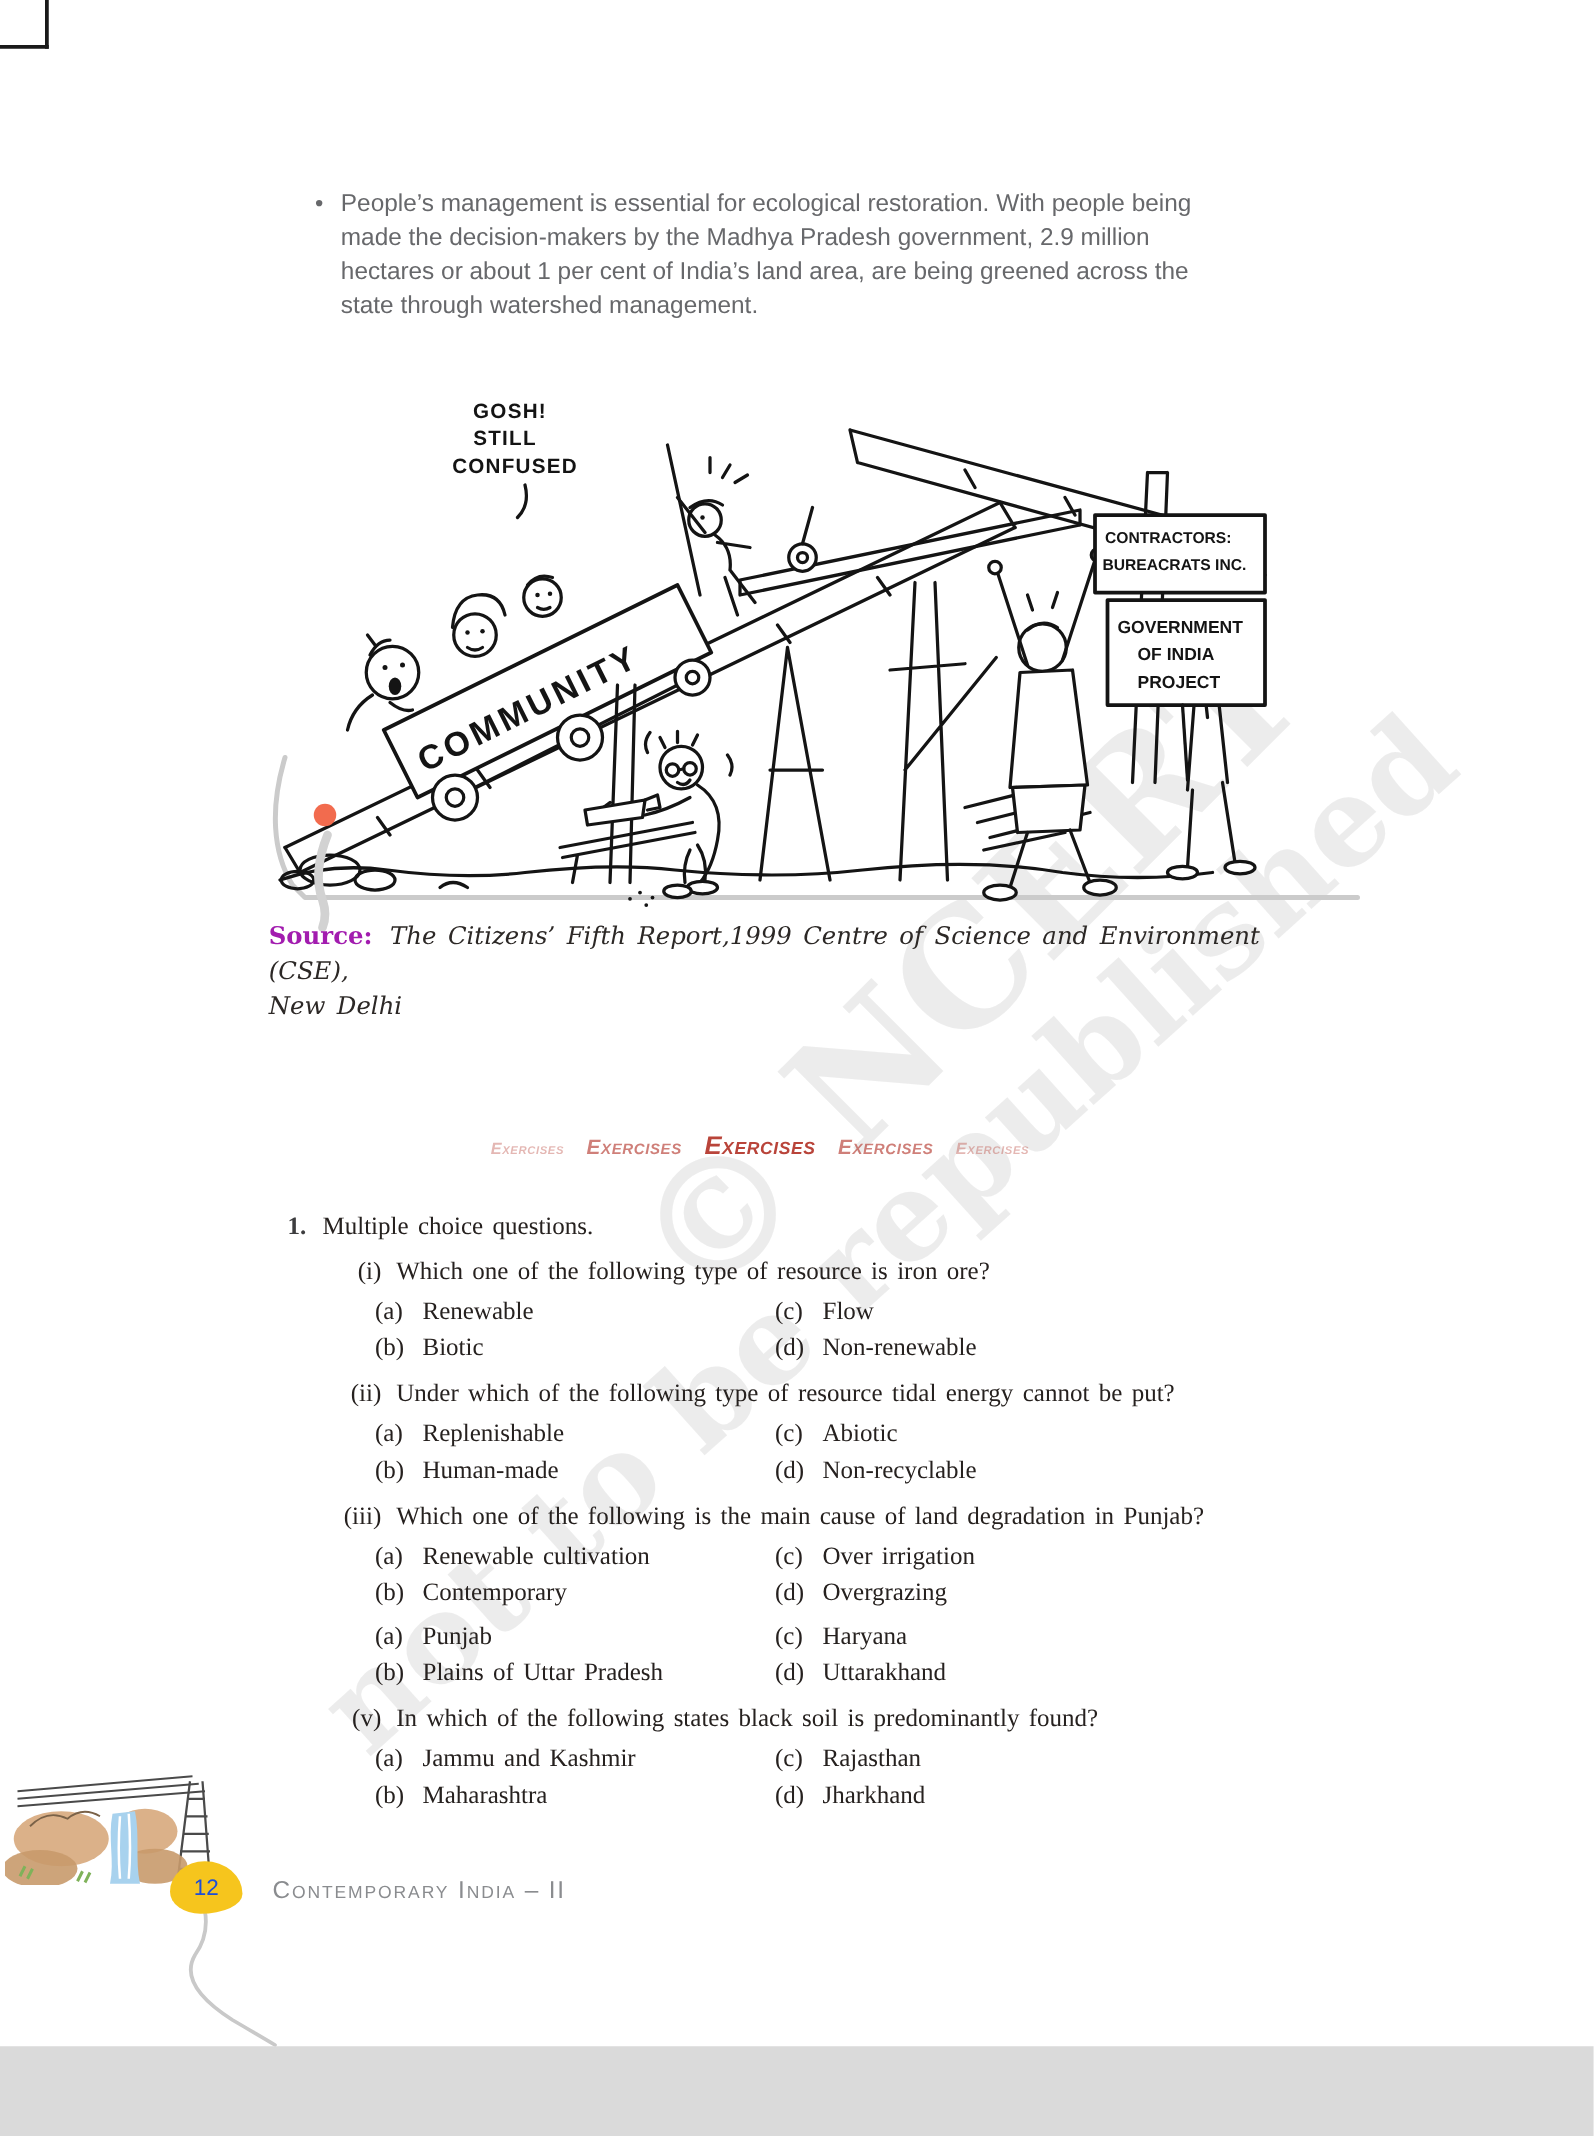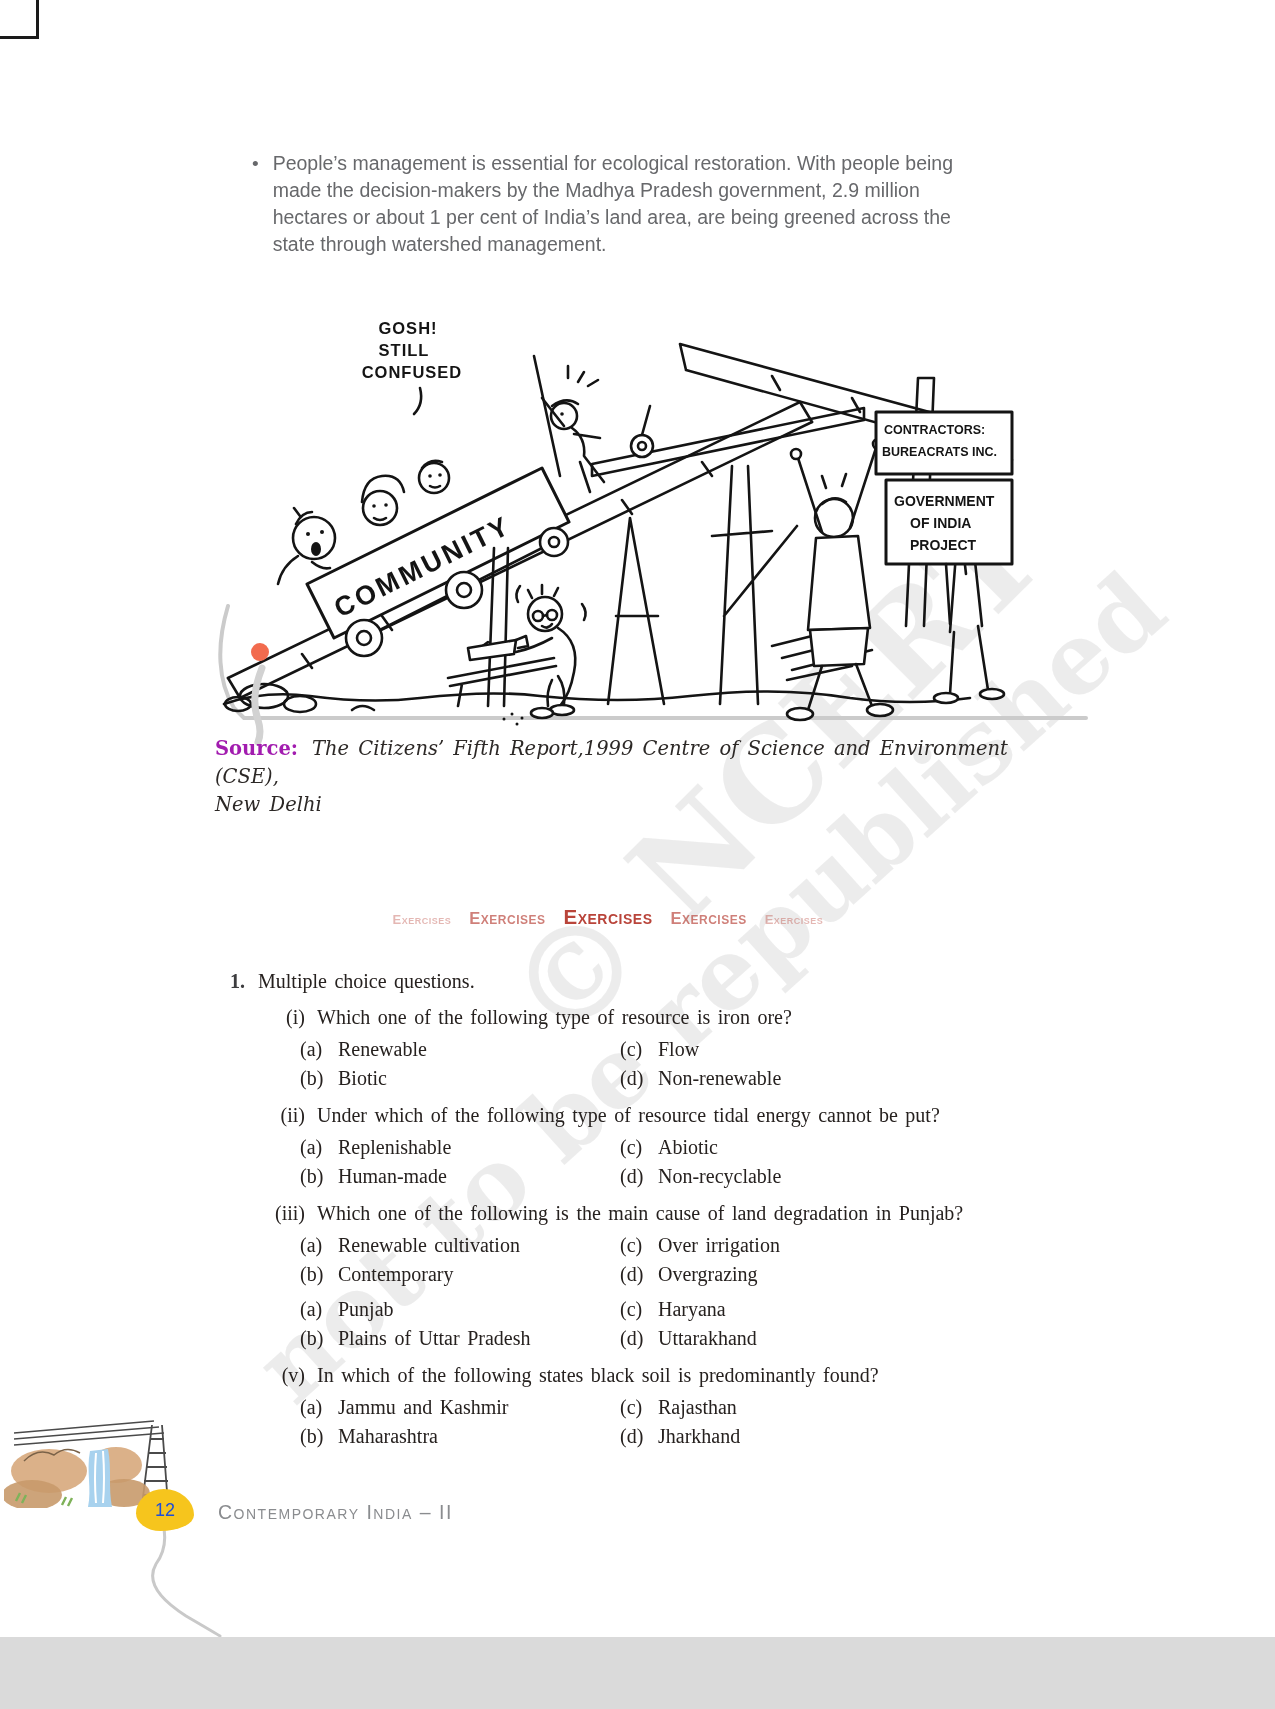--- a/index.html
+++ b/index.html
@@ -37,21 +37,21 @@
   
   .source{position:absolute;left:215px;top:735px;width:860px;z-index:2;
     font-family:"DejaVu Serif",serif;font-size:19.5px;line-height:28px;color:#2c2826;}
   .source .label{font-weight:bold;color:#a21caf;margin-right:14px;}
   .source .stext{font-style:italic;word-spacing:3px;}
 
   
   .ex-heading{position:absolute;left:188px;top:905px;width:840px;text-align:center;z-index:2;
     font-family:"Liberation Sans",sans-serif;font-weight:bold;font-variant:small-caps;
     color:#b9443a;letter-spacing:.5px;}
-  .ex-heading span{margin:6px 9px;}
+  .ex-heading span{margin:6px 9px;font-style:italic;}
   .ex-s{font-size:13px;opacity:.38;}
   .ex-m{font-size:16.5px;opacity:.68;}
   .ex-l{font-size:20.5px;opacity:1;}
 
   
   .mcq{position:absolute;left:230px;top:968px;width:848px;z-index:2;
     font-size:20px;line-height:27px;color:#26211f;word-spacing:2.5px;}
   .mcq-head{display:flex;gap:13px;}
   .mcq-num{font-weight:bold;color:#3d3d3f;}
   .q-item{margin-top:6px;}

